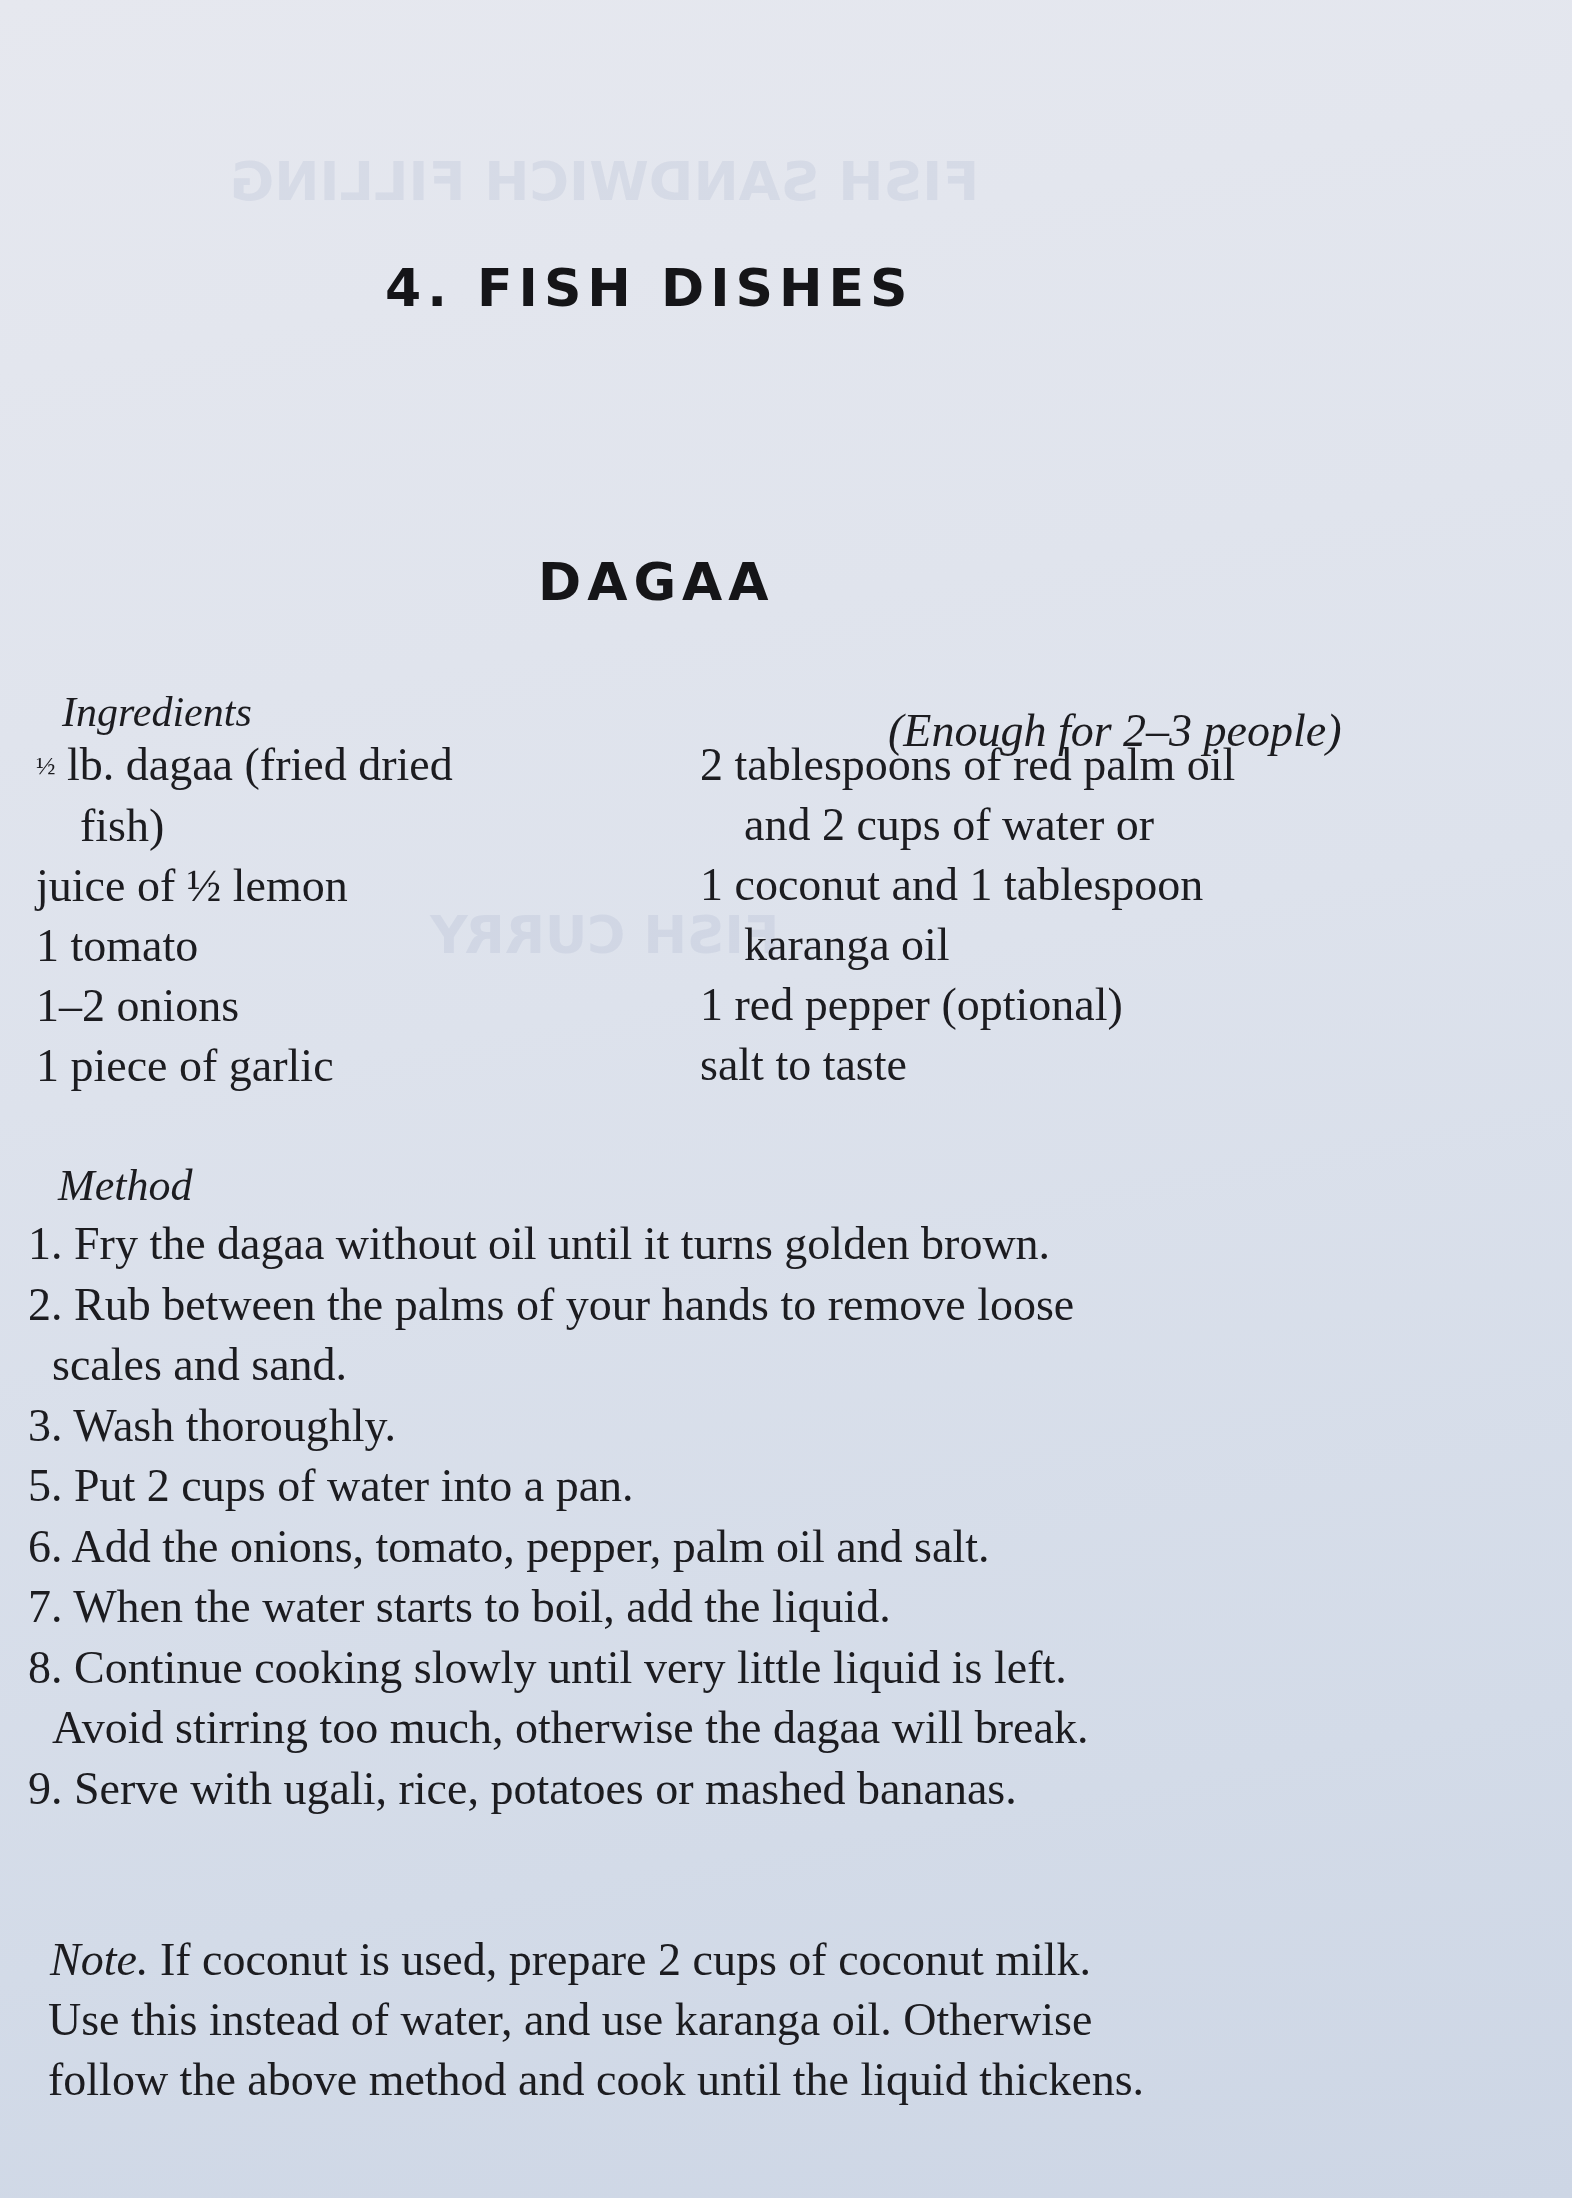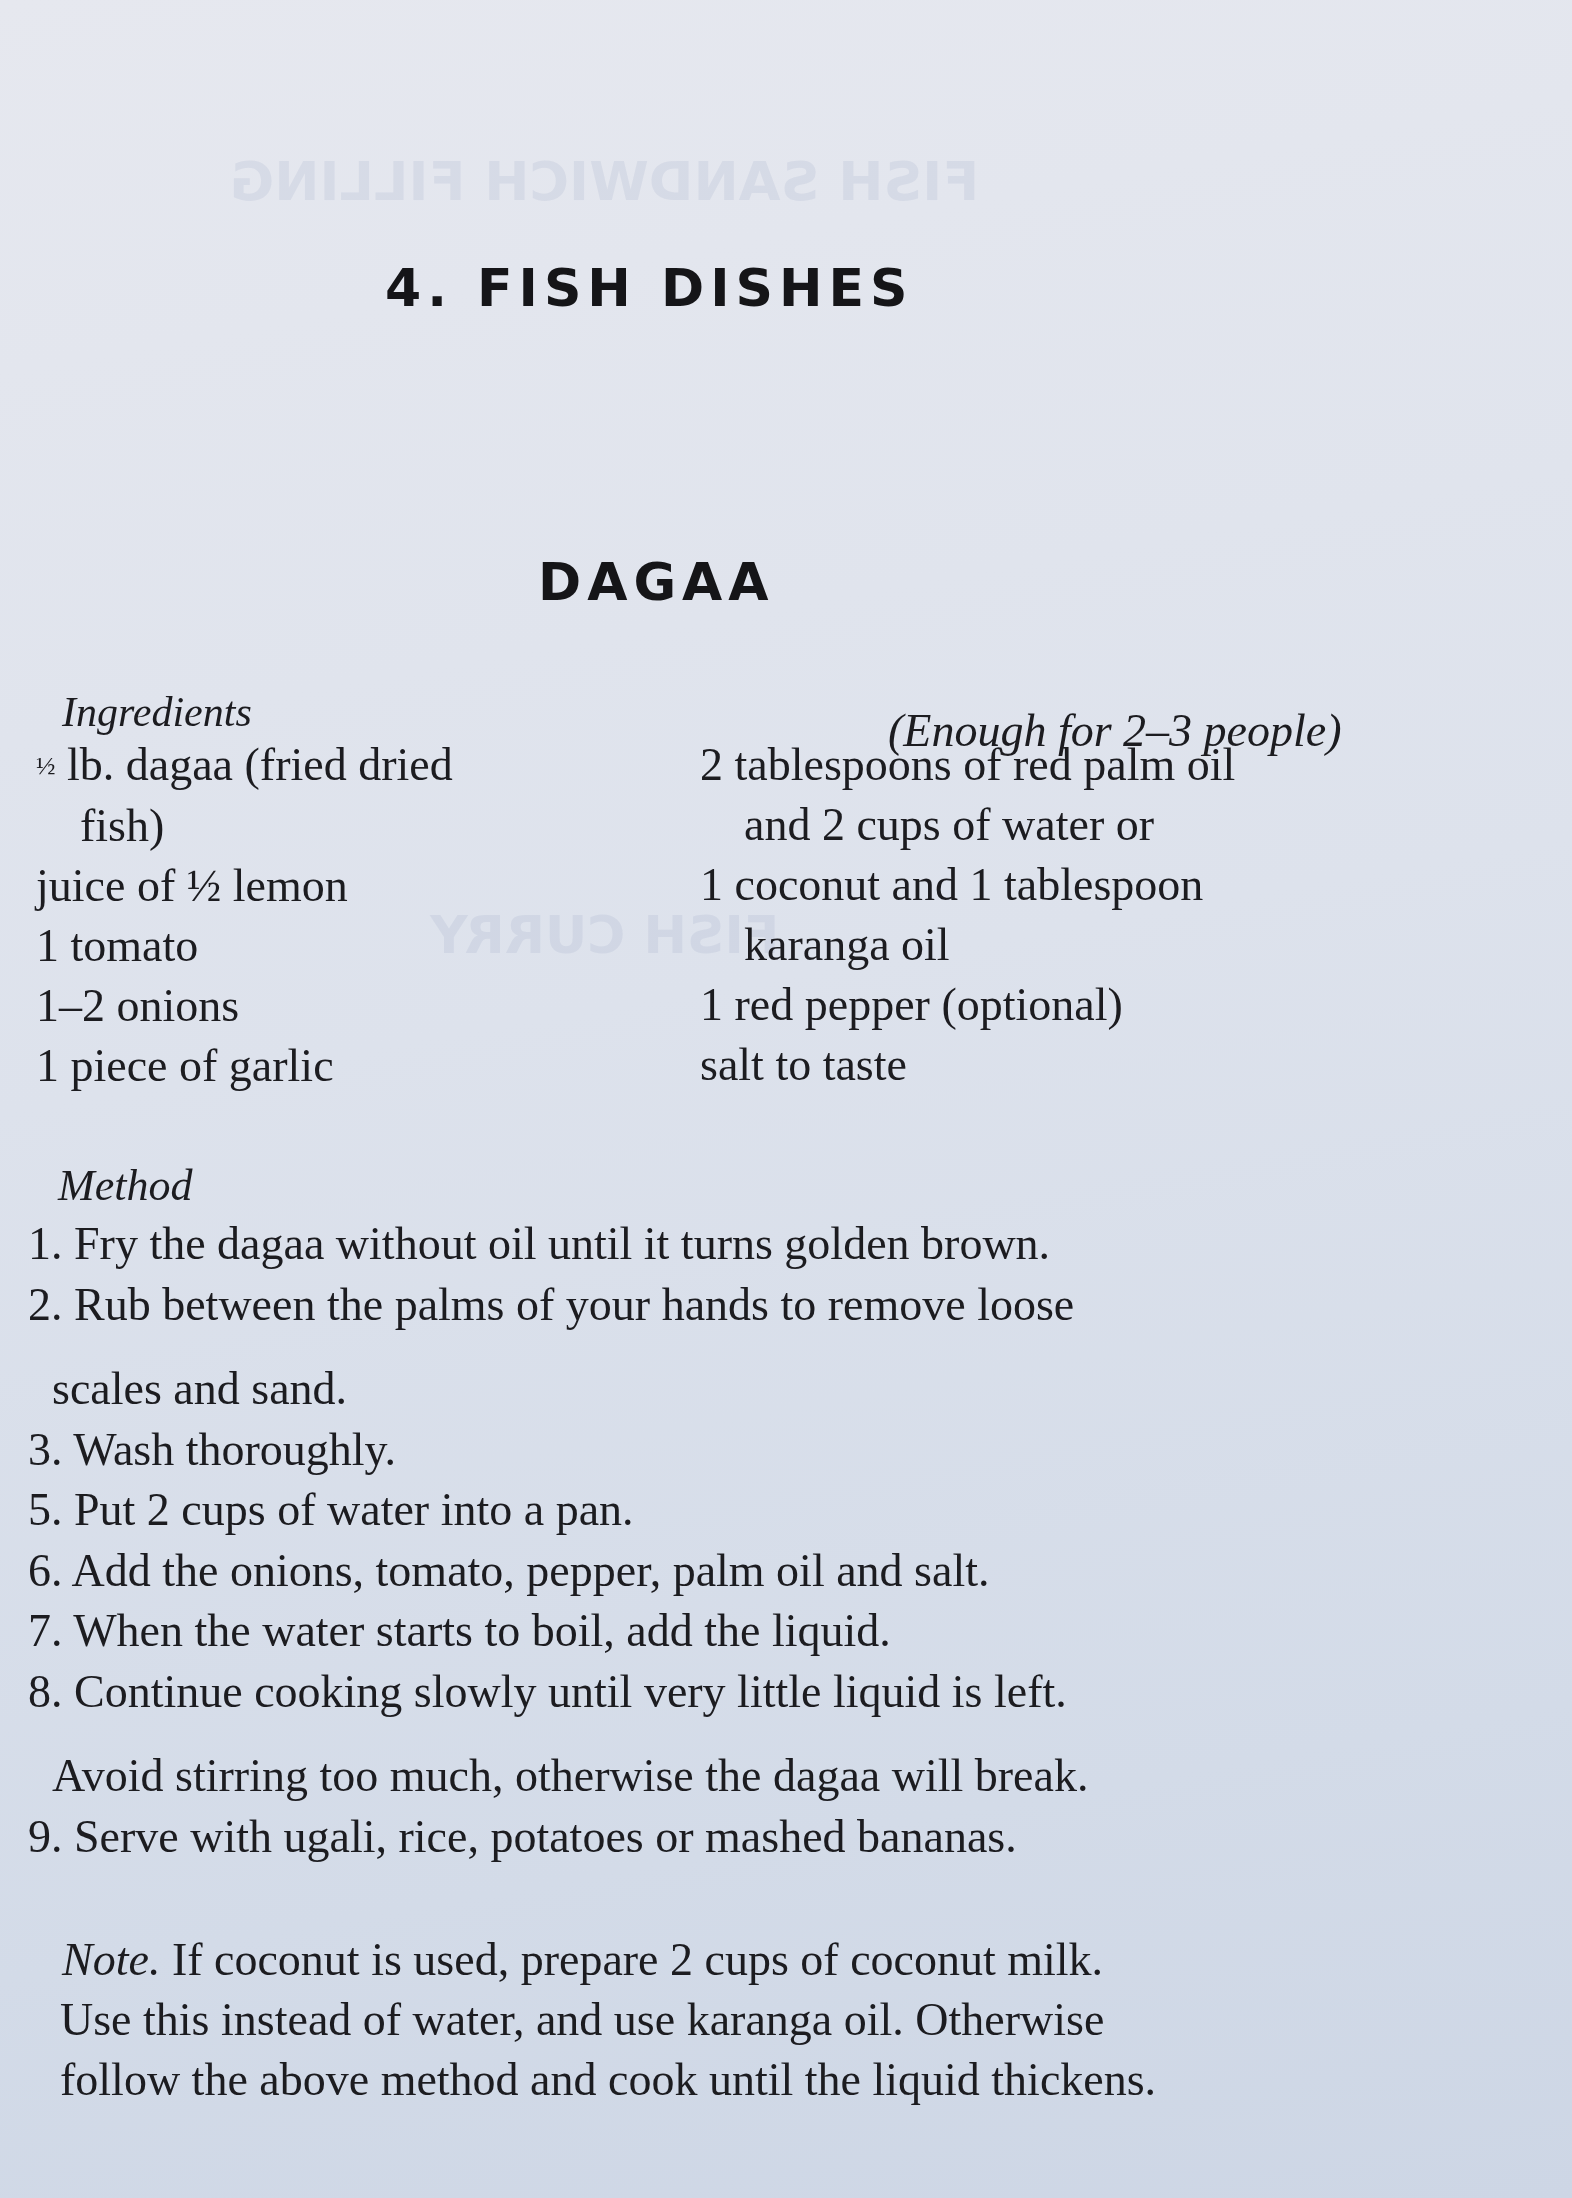--- a/index.html
+++ b/index.html
@@ -26,22 +26,22 @@
     .serves { position: absolute; left: 840px; top: 704px; font-size: 46px; }
     .col { position: absolute; font-size: 46px; line-height: 60px; }
     .col-left { left: 8px; top: 735px; width: 640px; margin-left: 28px; }
     .col-right { left: 700px; top: 735px; width: 680px; }
     .col div { white-space: nowrap; }
     .indent { padding-left: 44px; }
     .frac { font-size: 26px; display: inline-block; vertical-align: 6px; }
     .method-label { position: absolute; left: 10px; top: 1160px; font-size: 44px; }
     .method { position: absolute; left: 28px; top: 1214px; width: 1340px; font-size: 46px; line-height: 60.5px; }
     .step { white-space: nowrap; }
-    .step .cont { display: block; padding-left: 24px; margin-top: 24px; }
-    .note { position: absolute; left: 14px; top: 1930px; width: 1360px; font-size: 46px; line-height: 60px; }
+    .step .cont { display: block; padding-left: 24px; }
+    .note { position: absolute; left: 2px; top: 1930px; width: 1360px; font-size: 46px; line-height: 60px; }
     .note .cont { display: block; padding-left: 46px; white-space: nowrap; }
     .ghost {
       position: absolute; font-family: "DejaVu Sans", sans-serif; font-weight: bold;
       color: rgba(120,140,175,0.13); transform: scaleX(-1); white-space: nowrap;
     }
   </style>
 </head>
 <body>
 
 <div class="page">

